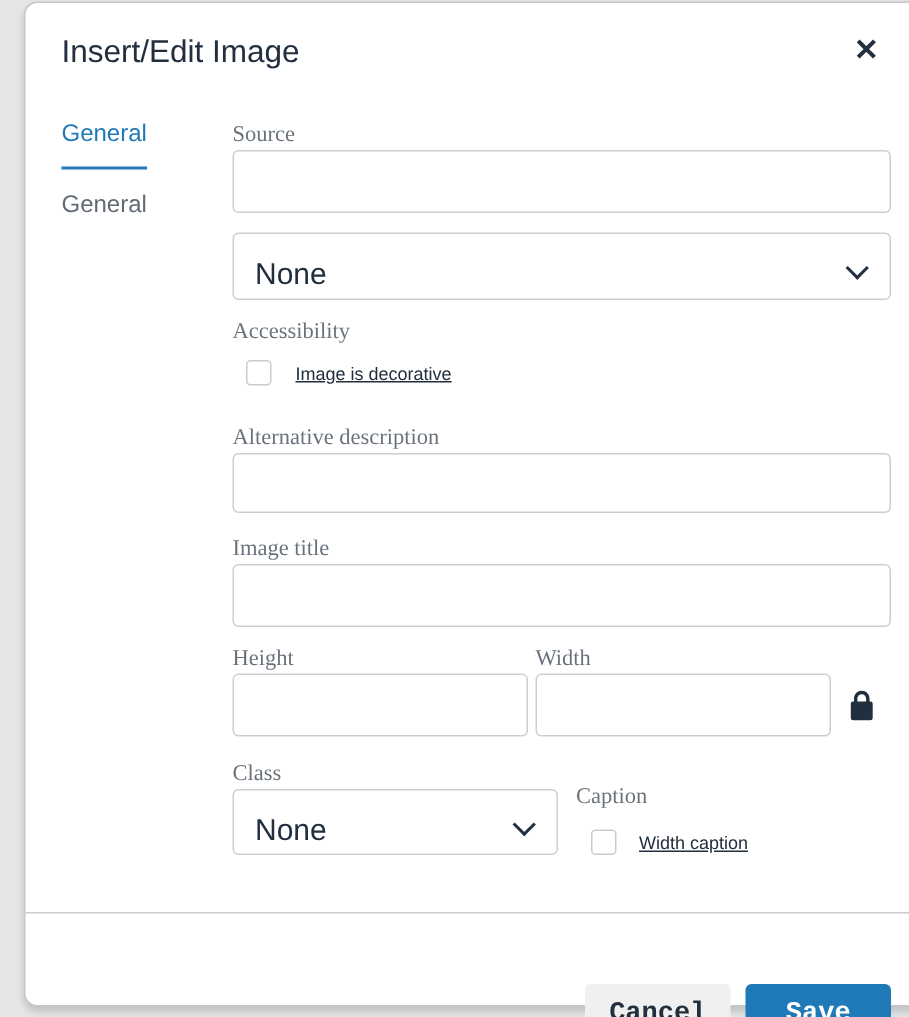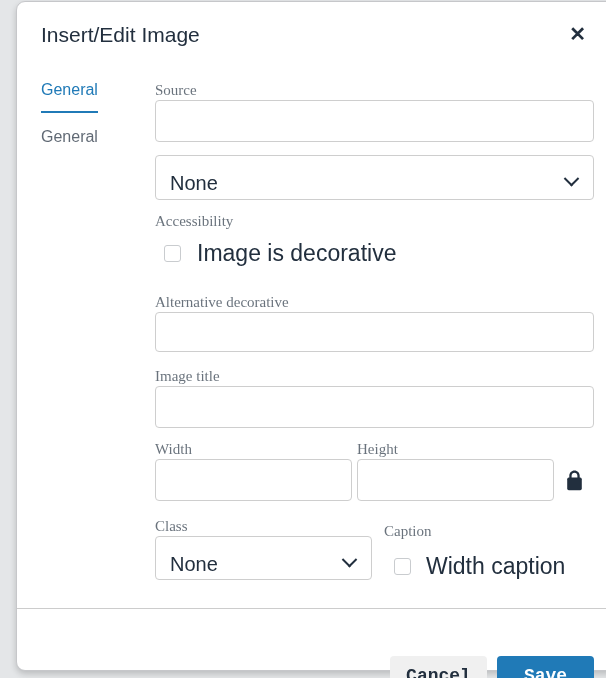--- a/index.html
+++ b/index.html
@@ -69,21 +69,21 @@
     transform: rotate(45deg) translate(-2px,-2px);
     margin-top: -4px;
   }
   .checkbox-row { display: flex; align-items: center; }
   .checkbox {
     width: 17px; height: 17px;
     border: 1px solid #c9cccf; border-radius: 3px;
     background: #fff; cursor: pointer; flex: 0 0 17px;
   }
   .checkbox-label {
-    font-size: 23px; color: #222f3e; margin-left: 16px; cursor: pointer;
+    font-size: 12px; color: #222f3e; margin-left: 16px; cursor: pointer; text-decoration: underline;
   }
   
   .g-source .text-input { margin-bottom: 13px; }
   .g-imagelist { margin-bottom: 12px; }
   .g-access { margin-bottom: 26px; }
   .g-access .checkbox-row { margin-top: 9px; padding-left: 9px; }
   .g-altdesc { margin-bottom: 15px; }
   .g-altdesc .text-input { height: 40px; }
   .g-imgtitle { margin-bottom: 12px; }
   .g-wh { display: flex; align-items: flex-start; margin-bottom: 16px; }
@@ -155,36 +155,36 @@
 
       <div class="g-access">
         <label class="field-label">Accessibility</label>
         <div class="checkbox-row">
           <span class="checkbox"></span>
           <span class="checkbox-label">Image is decorative</span>
         </div>
       </div>
 
       <div class="g-altdesc">
-        <label class="field-label">Alternative decorative</label>
+        <label class="field-label">Alternative description</label>
         <input class="text-input" type="text" value="" style="">
       </div>
 
       <div class="g-imgtitle">
         <label class="field-label">Image title</label>
         <input class="text-input" type="text" value="" style="">
       </div>
 
       <div class="g-wh">
         <div class="col">
+          <label class="field-label">Height</label>
+          <input class="text-input" type="text" value="" style="">
+        </div>
+        <div class="col">
           <label class="field-label">Width</label>
-          <input class="text-input" type="text" value="" style="">
-        </div>
-        <div class="col">
-          <label class="field-label">Height</label>
           <input class="text-input" type="text" value="" style="">
         </div>
         <div class="lock-wrap">
           <button class="lock-btn">
             <svg width="19" height="23" viewBox="0 0 19 23" aria-hidden="true">
               <path fill="#222f3e" d="M9.5 1.5c-2.9 0-5.2 2.3-5.2 5.2V9h2.3V6.7c0-1.6 1.3-2.9 2.9-2.9s2.9 1.3 2.9 2.9V9h2.3V6.7c0-2.9-2.3-5.2-5.2-5.2z"></path>
               <rect fill="#222f3e" x="2.2" y="8.6" width="14.6" height="12.6" rx="1.6"></rect>
             </svg>
           </button>
         </div>

